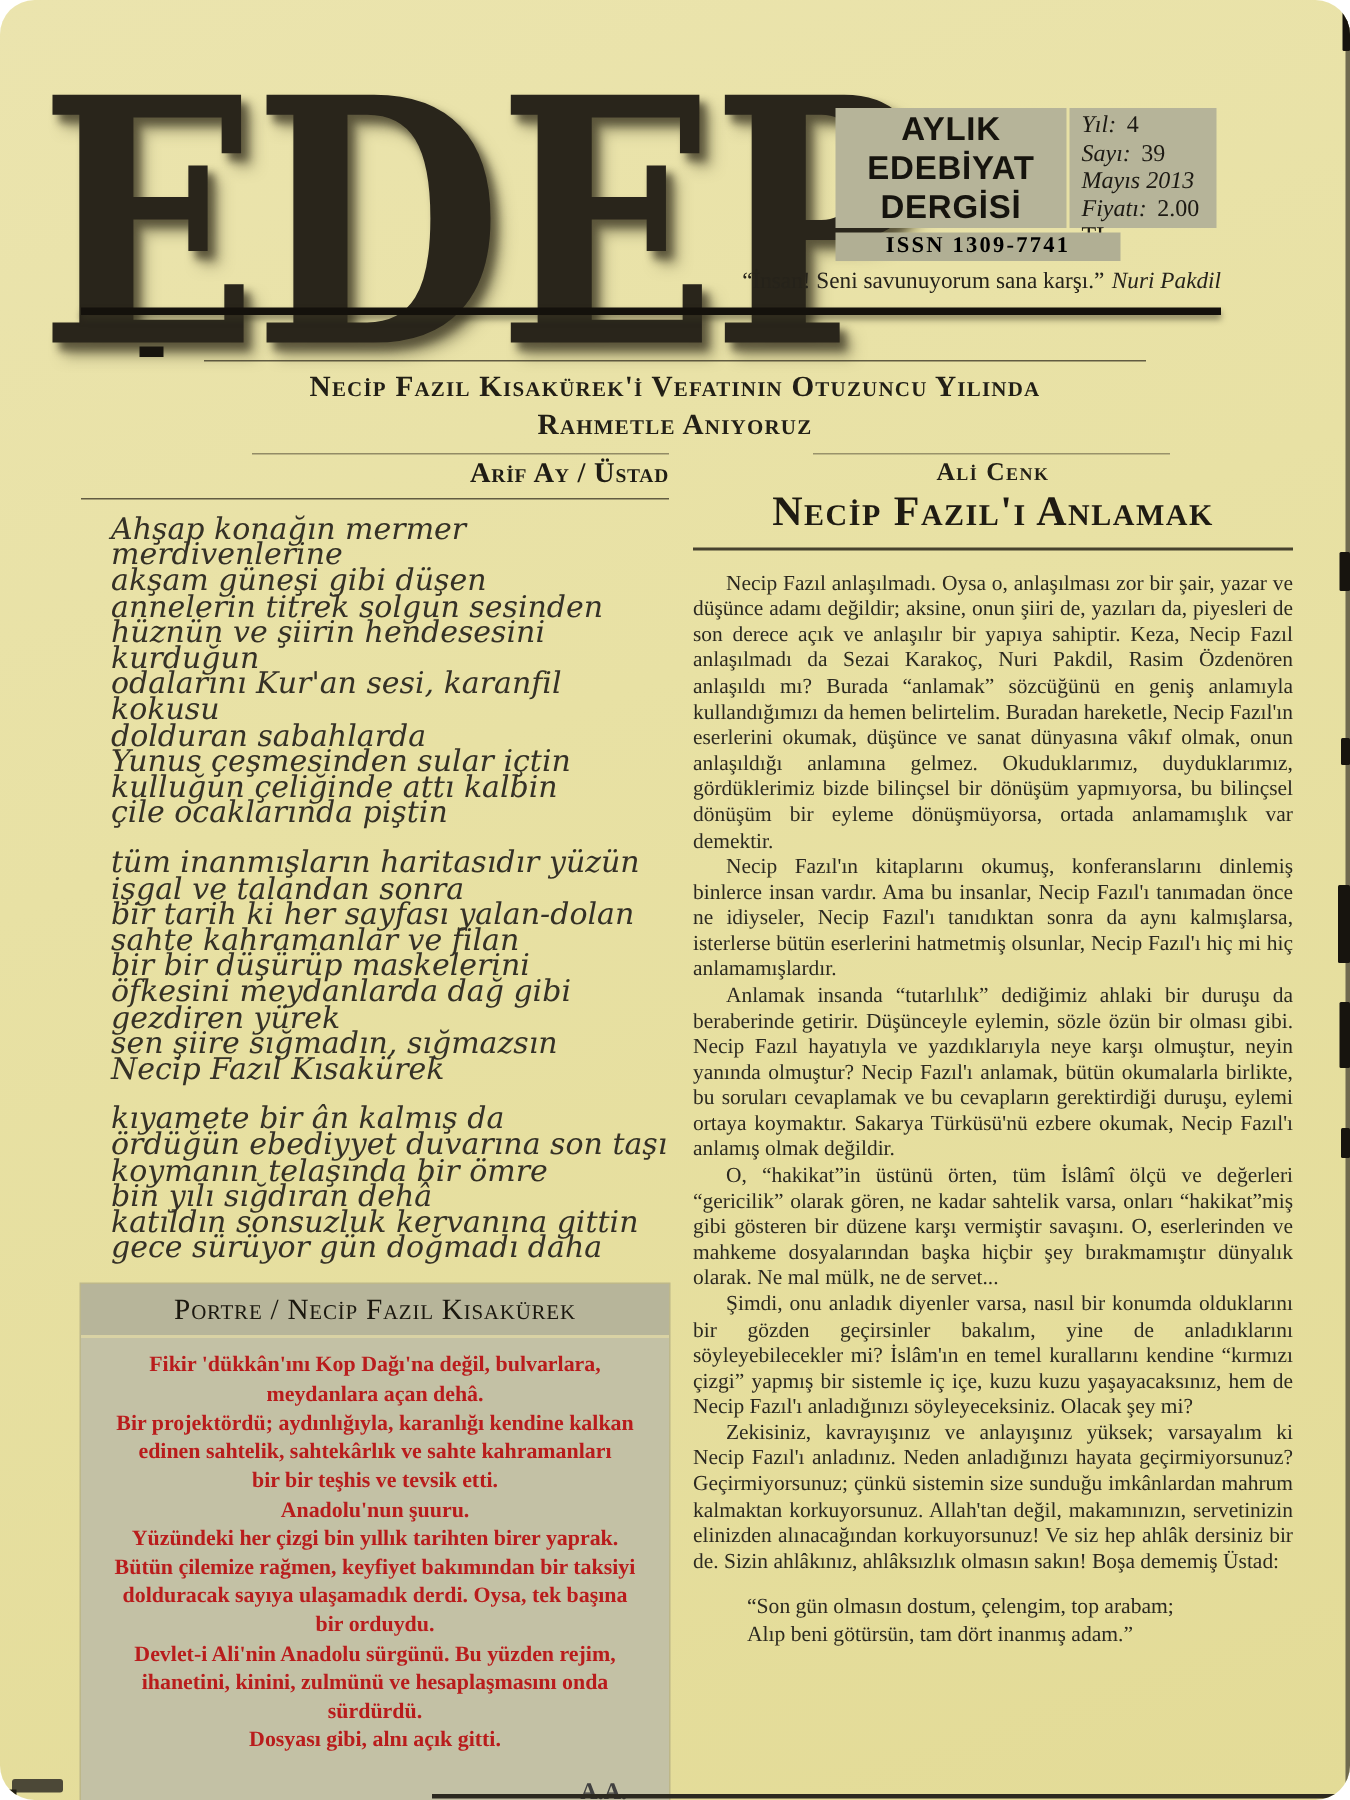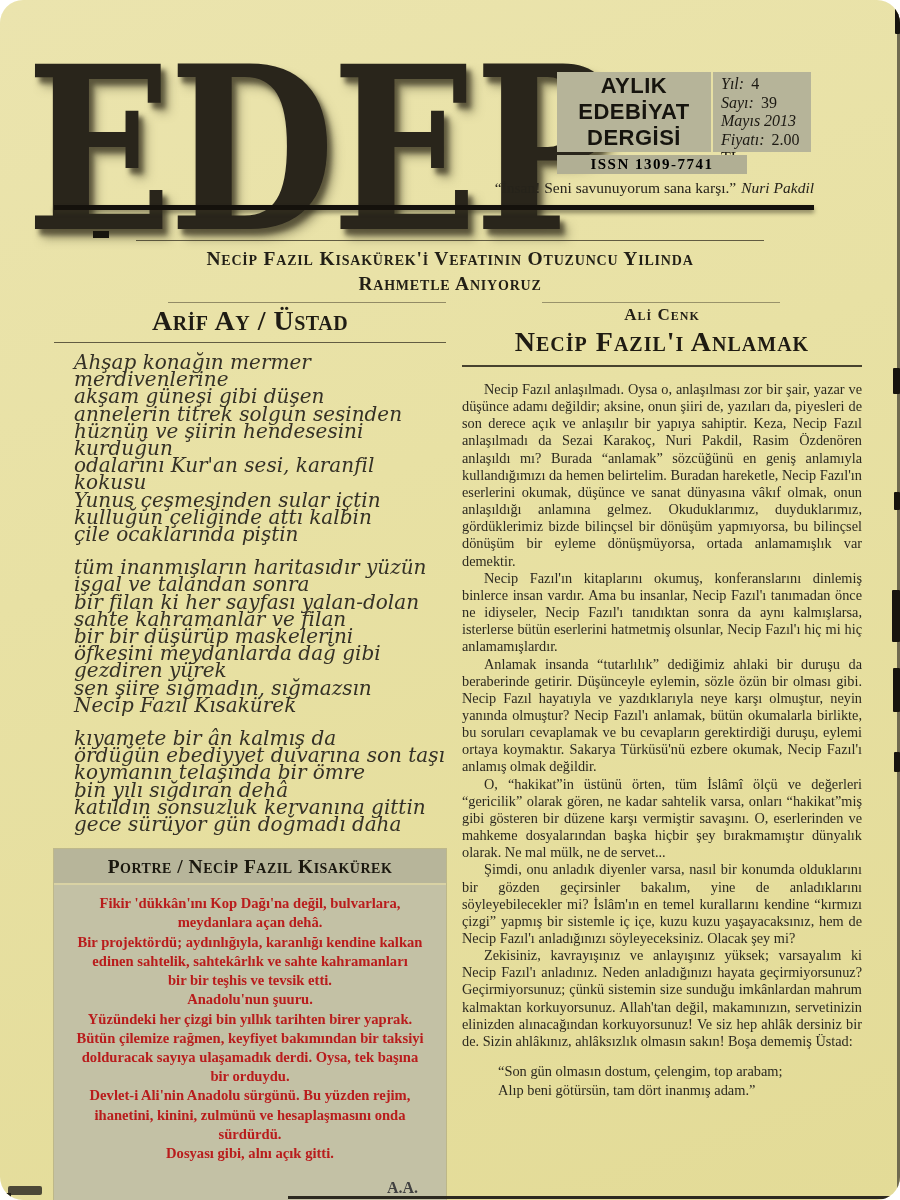--- a/index.html
+++ b/index.html
@@ -49,33 +49,33 @@
   .banner-l1 {
     font-variant:small-caps; font-weight:700; font-size:19.5px; line-height:25px;
     letter-spacing:.8px; color:#221f16;
   }
   .banner-l2 { font-variant:small-caps; font-weight:700; font-size:19.5px; line-height:25px; letter-spacing:.8px; color:#221f16; }
   
   .columns { position:absolute; left:54px; top:305px; width:808px; display:flex; gap:16px; }
   .col-left { width:392px; }
   .col-right { flex:1; }
   .poem-head {
-    position:relative; text-align:center; padding-bottom:5px;
+    position:relative; text-align:right; padding-bottom:5px;
     border-bottom:1px solid rgba(74,68,48,.85);
-    font-variant:small-caps; font-weight:700; font-size:28px; color:#1f1c14; letter-spacing:.5px;
+    font-variant:small-caps; font-weight:700; font-size:19px; color:#1f1c14; letter-spacing:.5px;
   }
   .poem-head .pre-rule { position:absolute; right:0; top:-3px; width:278px; border-top:1px solid rgba(74,68,48,.55); }
   .poem { margin-top:11px; padding-left:20px; font-family:"DejaVu Serif", serif;
     font-style:italic; font-size:20px; line-height:17.2px; color:#353126; }
   .stanza { margin:0 0 16px 0; }
   .portre { margin-top:9px; background:#c3c1a5; box-shadow:0 0 0 1px rgba(150,146,118,.5); }
   .portre-head {
     background:#b7b59a; border-bottom:2px solid #d9d2a4;
     text-align:center; padding:7px 0 5px 0;
-    font-variant:small-caps; font-weight:700; font-size:19.5px; color:#1b180f; letter-spacing:.5px;
+    font-variant:small-caps; font-weight:400; font-size:19.5px; color:#1b180f; letter-spacing:.5px;
   }
   .portre-body {
     padding:9px 8px 0 8px; text-align:center;
     font-weight:700; font-size:14.6px; line-height:19.2px; color:#b91c1c;
   }
   .portre-sig { text-align:right; padding:16px 28px 26px 0; font-weight:700; font-size:16px; color:#404040; }
   .article-head { position:relative; text-align:center; padding-bottom:7px; border-bottom:2px solid rgba(42,38,26,.85); }
   .article-head .pre-rule { position:absolute; left:80px; top:-3px; width:238px; border-top:1px solid rgba(74,68,48,.5); }
   .article-author { font-variant:small-caps; font-weight:700; font-size:17px; letter-spacing:1px; color:#221f16; }
   .article-title { font-variant:small-caps; font-weight:700; font-size:28px; line-height:33px; letter-spacing:1px; color:#1f1b12; }
@@ -139,28 +139,29 @@
         <span>Arif Ay / Üstad</span>
       </div>
 
       <div class="poem">
         <div class="stanza">
           <div>Ahşap konağın mermer merdivenlerine</div>
           <div>akşam güneşi gibi düşen</div>
           <div>annelerin titrek solgun sesinden</div>
           <div>hüznün ve şiirin hendesesini kurduğun</div>
           <div>odalarını Kur'an sesi, karanfil kokusu</div>
+          <div>dolduran sabahlarda</div>
           <div>Yunus çeşmesinden sular içtin</div>
           <div>kulluğun çeliğinde attı kalbin</div>
           <div>çile ocaklarında piştin</div>
         </div>
         <div class="stanza">
           <div>tüm inanmışların haritasıdır yüzün</div>
           <div>işgal ve talandan sonra</div>
-          <div>bir filan ki her sayfası yalan-dolan</div>
+          <div>bir tarih ki her sayfası yalan-dolan</div>
           <div>sahte kahramanlar ve filan</div>
           <div>bir bir düşürüp maskelerini</div>
           <div>öfkesini meydanlarda dağ gibi gezdiren yürek</div>
           <div>sen şiire sığmadın, sığmazsın</div>
           <div>Necip Fazıl Kısakürek</div>
         </div>
         <div class="stanza">
           <div>kıyamete bir ân kalmış da</div>
           <div>ördüğün ebediyyet duvarına son taşı</div>
           <div>koymanın telaşında bir ömre</div>

